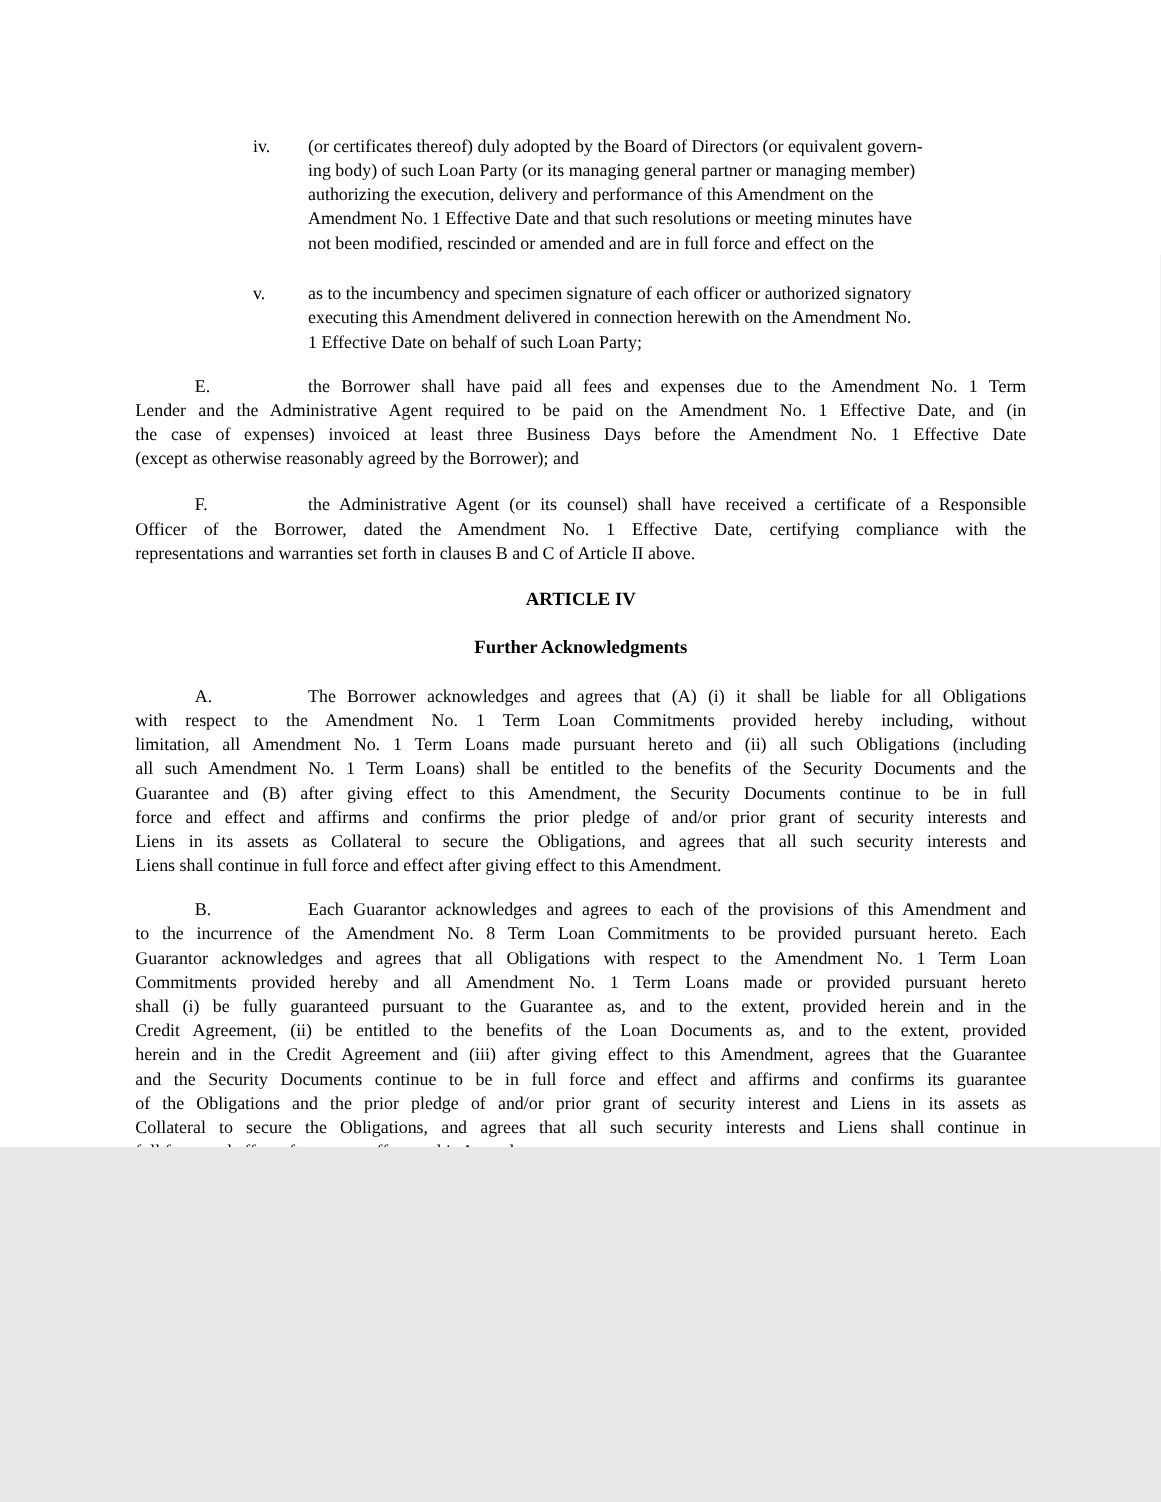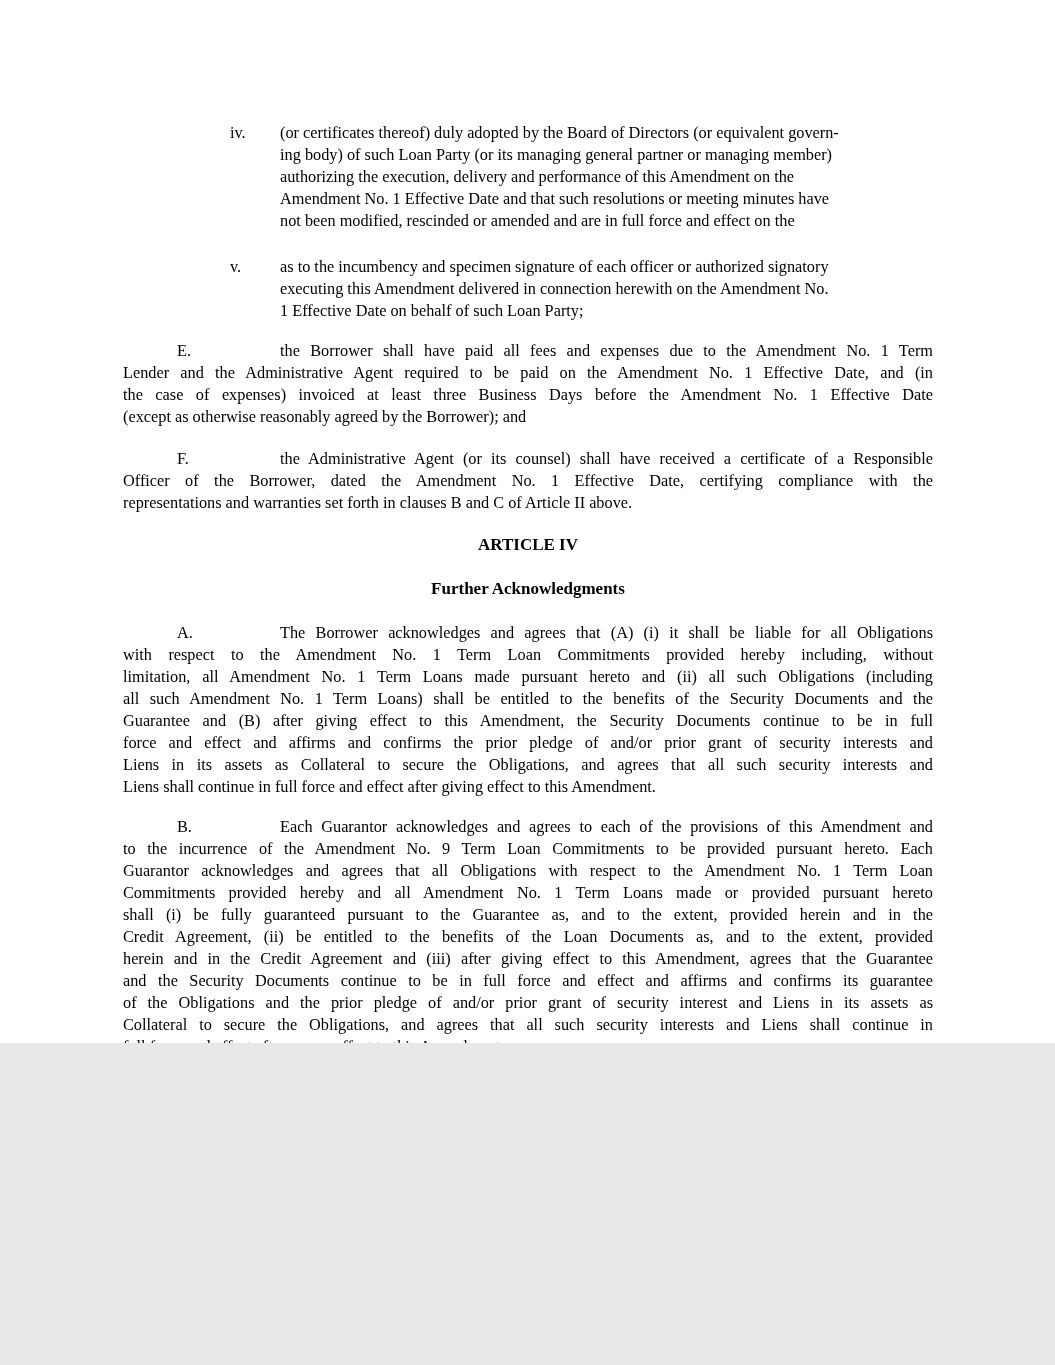--- a/index.html
+++ b/index.html
@@ -99,21 +99,21 @@
       <div class="jline">limitation, all Amendment No. 1 Term Loans made pursuant hereto and (ii) all such Obligations (including</div>
       <div class="jline">all such Amendment No. 1 Term Loans) shall be entitled to the benefits of the Security Documents and the</div>
       <div class="jline">Guarantee and (B) after giving effect to this Amendment, the Security Documents continue to be in full</div>
       <div class="jline">force and effect and affirms and confirms the prior pledge of and/or prior grant of security interests and</div>
       <div class="jline">Liens in its assets as Collateral to secure the Obligations, and agrees that all such security interests and</div>
       <div class="jline jline-last">Liens shall continue in full force and effect after giving effect to this Amendment.</div>
     </div>
 
     <div class="par-B">
       <div class="jline pfirst"><span class="pletter">B.</span><span>Each Guarantor acknowledges and agrees to each of the provisions of this Amendment and</span></div>
-      <div class="jline">to the incurrence of the Amendment No. 9 Term Loan Commitments to be provided pursuant hereto.  Each</div>
+      <div class="jline">to the incurrence of the Amendment No. 8 Term Loan Commitments to be provided pursuant hereto.  Each</div>
       <div class="jline">Guarantor acknowledges and agrees that all Obligations with respect to the Amendment No. 1 Term Loan</div>
       <div class="jline">Commitments provided hereby and all Amendment No. 1 Term Loans made or provided pursuant hereto</div>
       <div class="jline">shall (i) be fully guaranteed pursuant to the Guarantee as, and to the extent, provided herein and in the</div>
       <div class="jline">Credit Agreement, (ii) be entitled to the benefits of the Loan Documents as, and to the extent, provided</div>
       <div class="jline">herein and in the Credit Agreement and (iii) after giving effect to this Amendment, agrees that the Guarantee</div>
       <div class="jline">and the Security Documents continue to be in full force and effect and affirms and confirms its guarantee</div>
       <div class="jline">of the Obligations and the prior pledge of and/or prior grant of security interest and Liens in its assets as</div>
       <div class="jline">Collateral to secure the Obligations, and agrees that all such security interests and Liens shall continue in</div>
       <div class="jline jline-last">full force and effect after secure effect to this Amendment.</div>
     </div>

